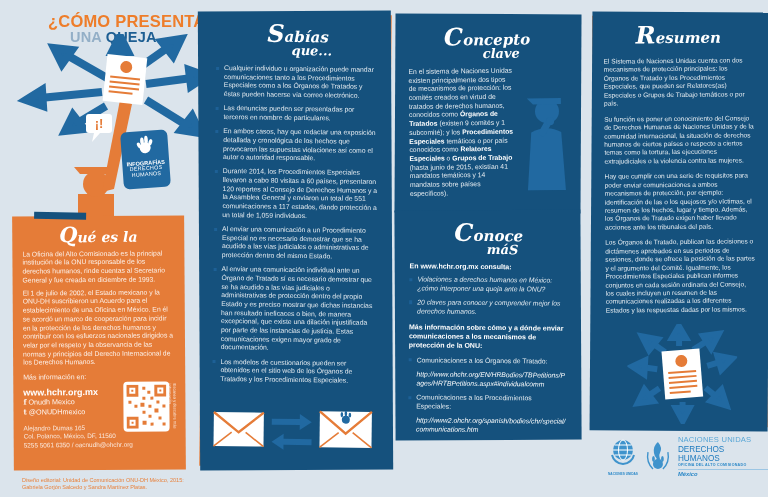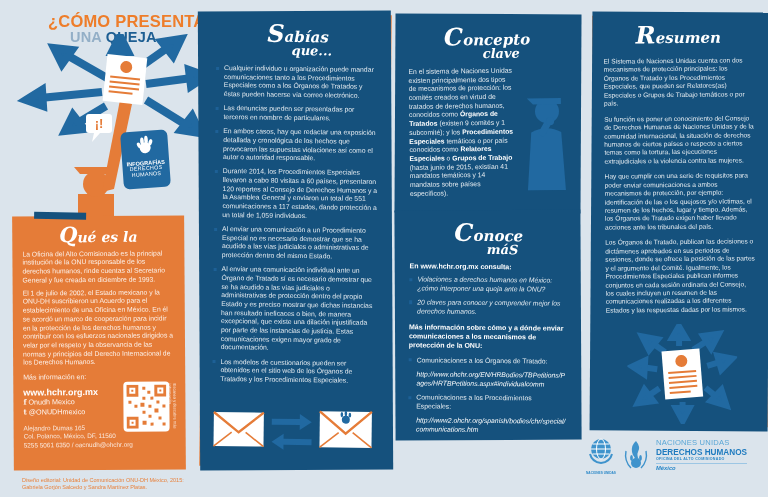--- a/index.html
+++ b/index.html
@@ -70,26 +70,26 @@
   .conoce .url{font-style:italic;color:#fff;font-size:6.8px;line-height:1.3;padding-left:8px;margin:1px 0 6px;word-break:break-all;}
 
   
   .resumen{left:594px;top:15px;width:172px;height:413px;transform:rotate(-.5deg);padding:8px 11px;}
   .resumen .shadow{transform:rotate(.9deg);}
   .resumen .head{margin-bottom:10px;}
   .resumen p{margin:0 0 7px;}
   .doc-illus{position:absolute;left:32px;bottom:4px;width:110px;height:100px;}
 
   
-  .footer-logos{position:absolute;left:586px;top:436px;display:flex;align-items:center;gap:7px;}
+  .footer-logos{position:absolute;left:608px;top:436px;display:flex;align-items:center;gap:7px;}
   .un-emblem{text-align:center;}
   .un-emblem .cap{font-size:3.2px;color:#2d89c8;font-weight:bold;margin-top:1px;}
   .ohchr-text{color:#2d89c8;line-height:1.12;}
   .ot1{font-size:7.6px;color:#5aa7d6;letter-spacing:.2px;}
-  .ot2{font-size:8.2px;font-weight:bold;color:#1f7bbf;}
+  .ot2{font-size:8.2px;font-weight:normal;color:#1f7bbf;}
   .ot3{font-size:3.6px;font-weight:bold;color:#2d89c8;letter-spacing:.3px;}
   .ot4{border-top:.5px solid #9cc6e4;margin-top:2px;padding-top:1.5px;font-size:5.8px;font-weight:bold;font-style:italic;color:#2d89c8;}
 </style>
 </head>
 <body>
 
 <div class="canvas">
 
   <div class="main-title">
     <div class="mt1">¿CÓMO PRESENTAR</div>

